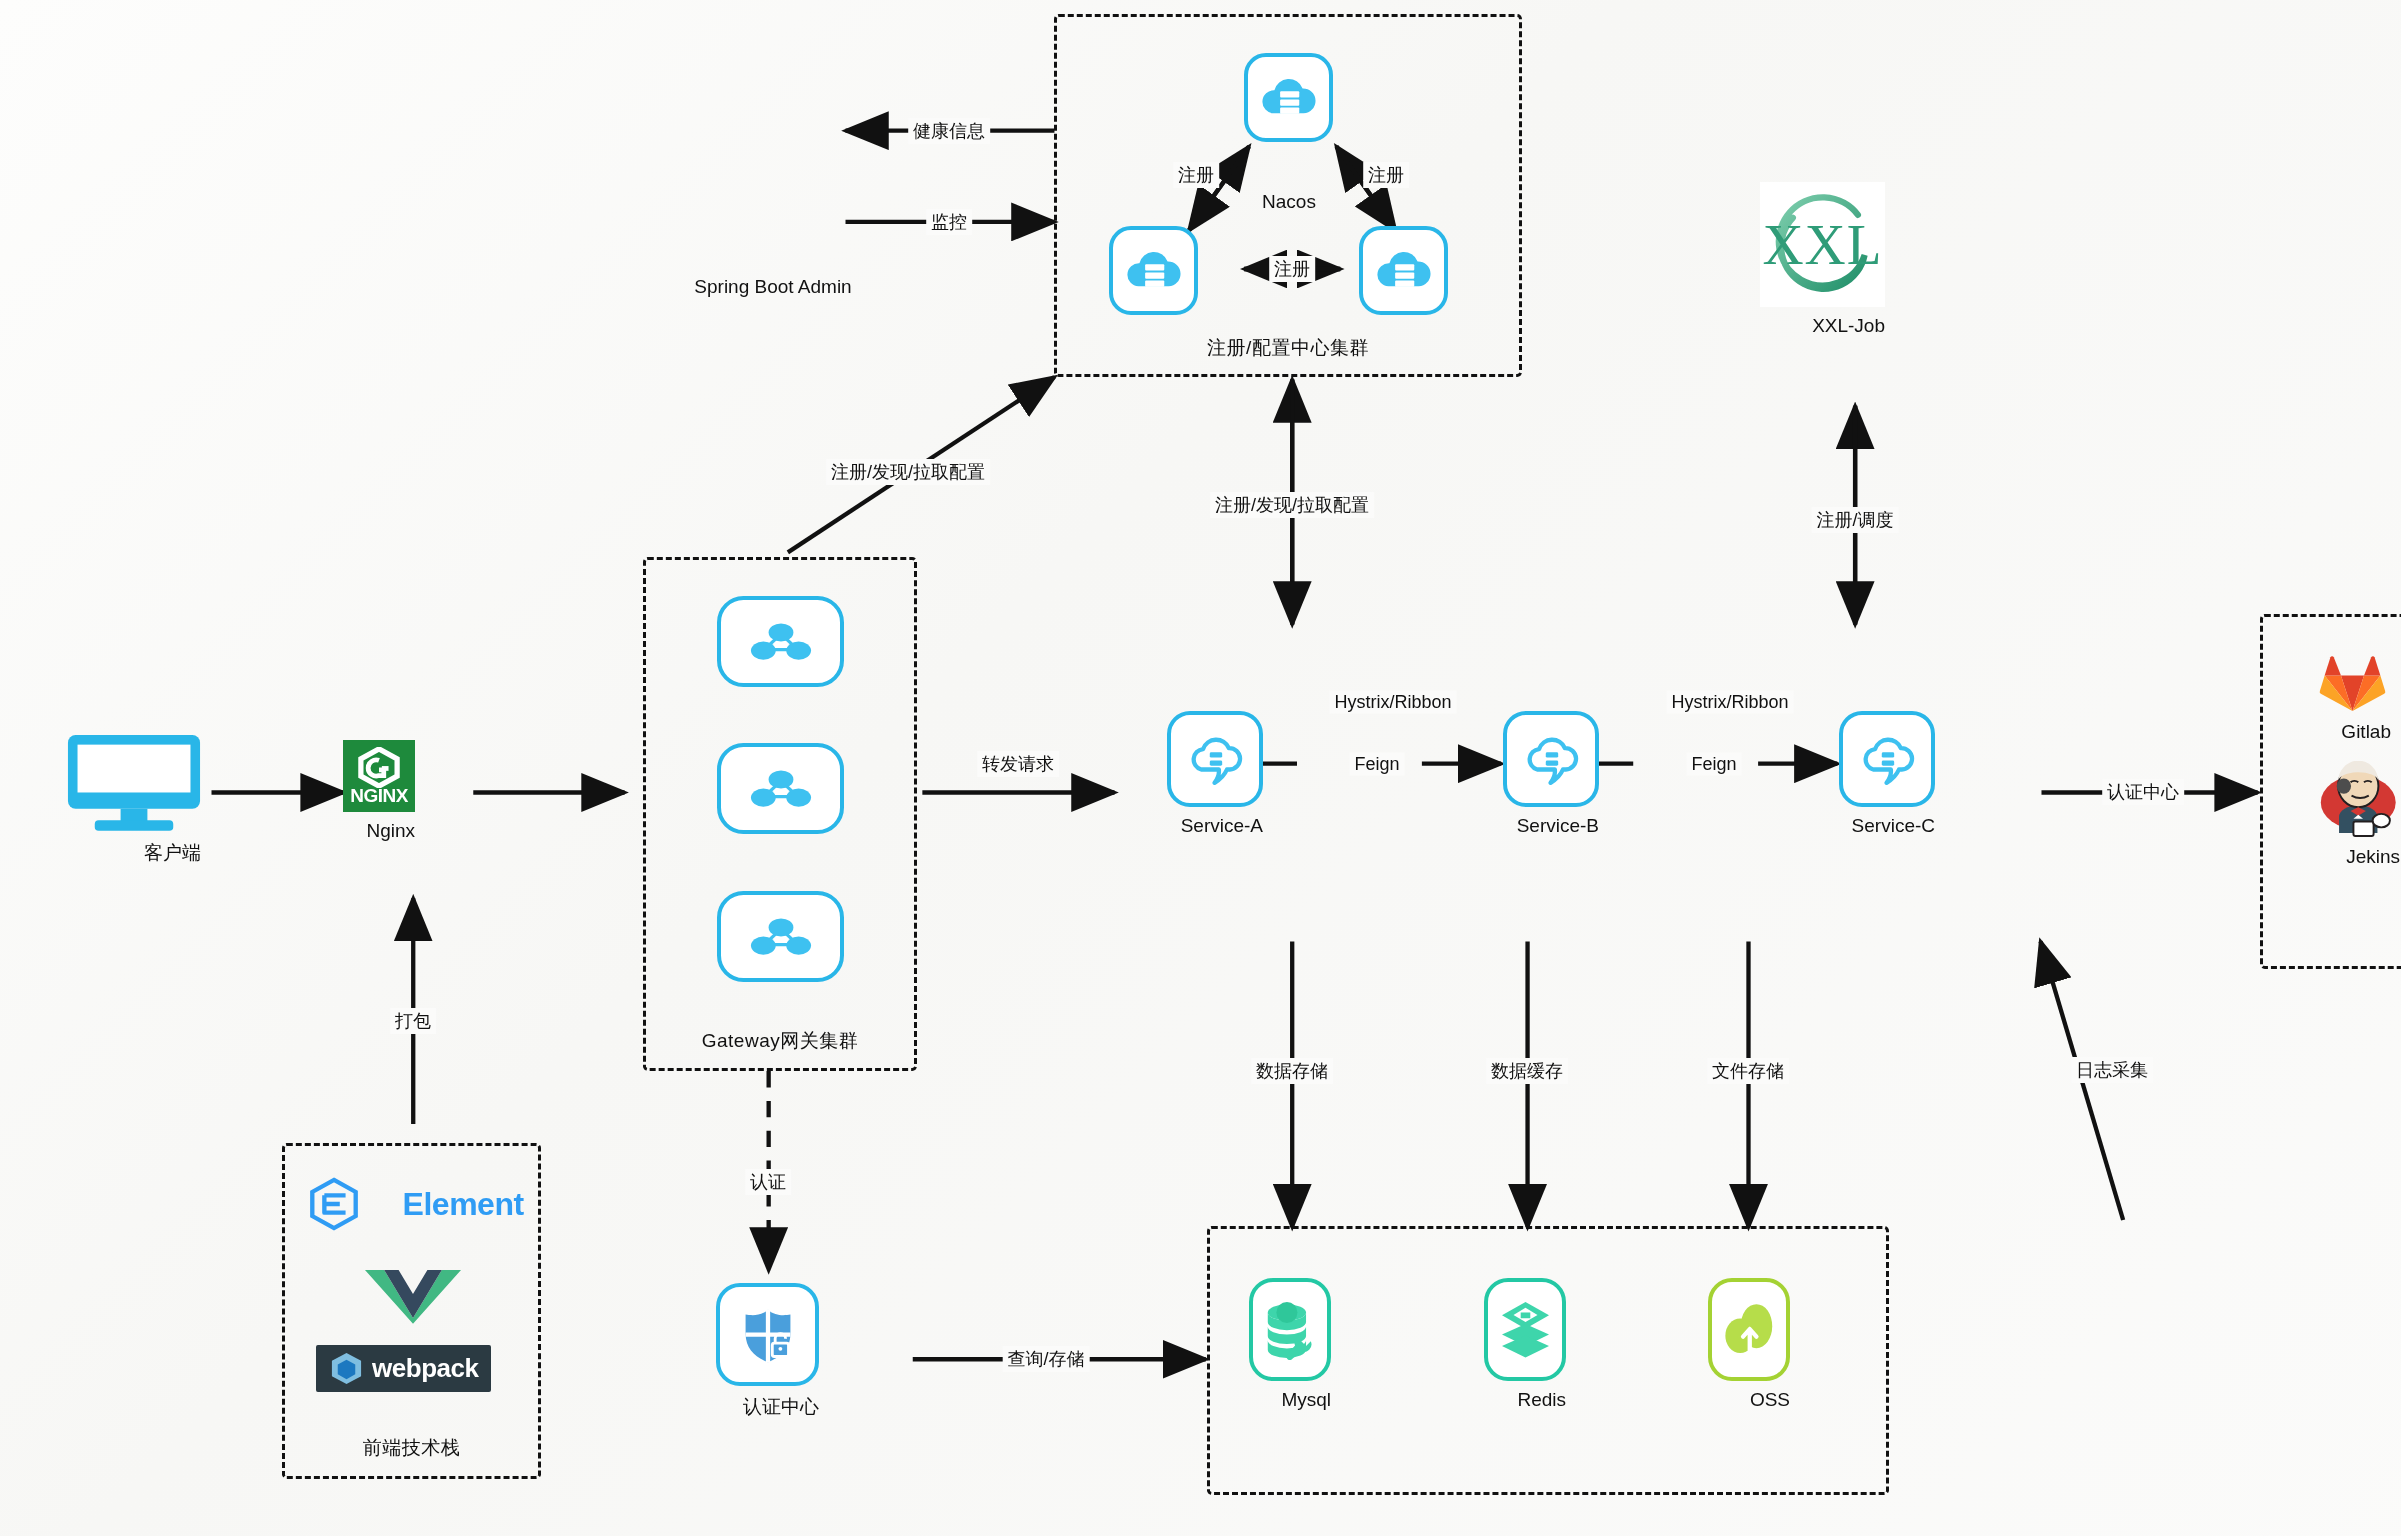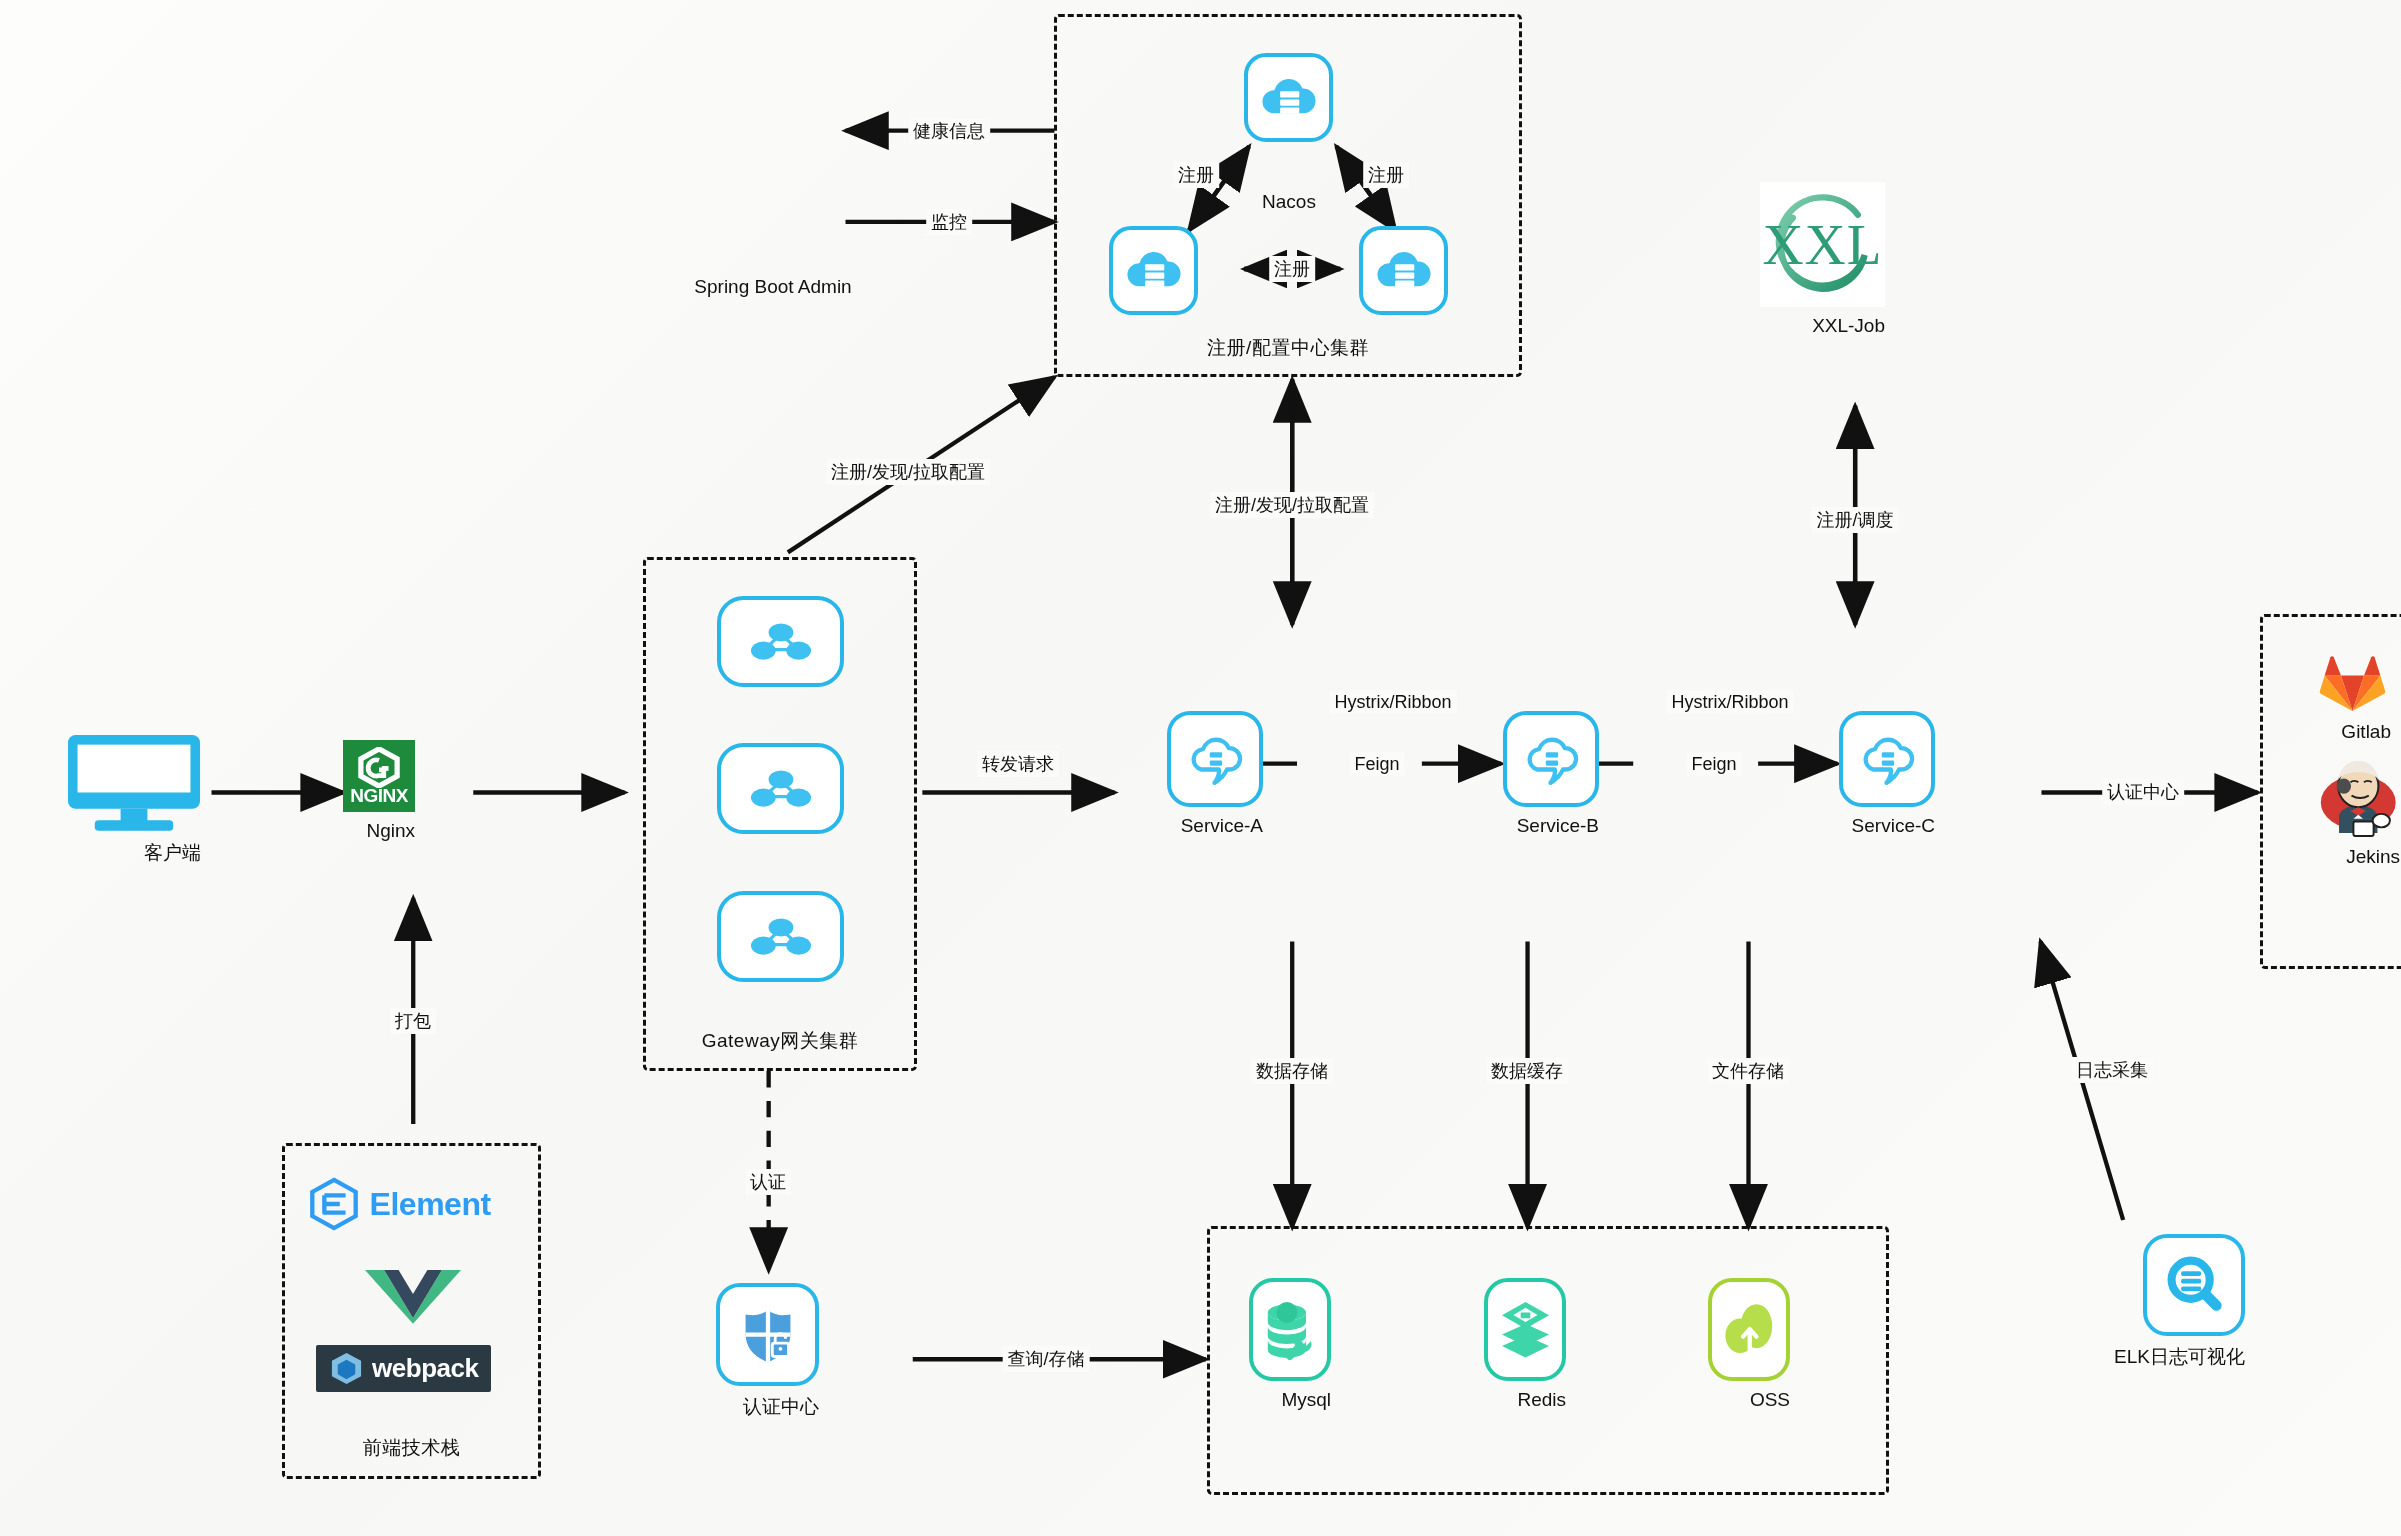--- a/index.html
+++ b/index.html
@@ -41,21 +41,21 @@
           background:#fbfbfa;padding:1px 4.8px;transform:translate(-50%,-50%);}
   .plain-label{position:absolute;font-size:19px;color:#111;white-space:nowrap;transform:translate(-50%,-50%);}
 
   
   .nginx-box{width:72px;height:72px;background:#1e8a3c;display:flex;flex-direction:column;
              align-items:center;justify-content:center;}
   .nginx-word{color:#fff;font-size:19px;font-weight:bold;letter-spacing:-0.5px;line-height:1;margin-top:-1.9px;}
 
   
   .element-row{display:flex;align-items:center;gap:8.6px;}
-  .element-word{color:#2f9cf4;font-size:32px;font-weight:bold;letter-spacing:-0.5px;}
+  .element-word{color:#2f9cf4;font-size:32px;font-weight:bold;letter-spacing:-0.5px;margin-left:33px;}
   .webpack-banner{background:#2b3a42;padding:5.8px 12.5px;display:flex;align-items:center;gap:8.6px;border-radius:1.9px;}
   .webpack-word{color:#fff;font-size:26px;font-weight:bold;letter-spacing:-0.5px;}
 
   
   .xxl-box{width:125px;height:125px;background:#fff;display:flex;align-items:center;justify-content:center;}
   .xxl-word{position:absolute;font-family:"Liberation Serif","DejaVu Serif",serif;
             font-size:57px;color:#2f9c78;letter-spacing:1px;}
 </style>
 </head>
 <body>
@@ -427,29 +427,15 @@
       <path d="M100,44 a10,7 0 0 1 16,0" fill="none" stroke="#231f20" stroke-width="4"></path>
       <path d="M74,72 q18,10 36,0" fill="none" stroke="#231f20" stroke-width="4"></path>
       <path d="M72,104 l16,-8 l16,8 l-16,10 Z" fill="#d33833"></path>
       <path d="M88,112 l-10,8 h20 Z" fill="#fff"></path>
       <rect x="78" y="126" width="42" height="30" rx="4" fill="#fff" stroke="#231f20" stroke-width="4"></rect>
       <ellipse cx="136" cy="124" rx="18" ry="14" fill="#fff" stroke="#231f20" stroke-width="4"></ellipse>
     </svg>
     <div class="caption">Jekins</div>
   </div>
 
-  <div class="tile" style="left:2114px;top:1234px;">
-    <div class="card" style="width:102px;height:102px;border-radius:24px;">
-      <svg width="62" height="62" viewBox="0 0 130 130">
-        <circle cx="58" cy="54" r="40" fill="none" stroke="#29b6e8" stroke-width="17"></circle>
-        <path d="M88,84 l24,24" stroke="#29b6e8" stroke-width="22" stroke-linecap="round"></path>
-        <g fill="#29b6e8">
-          <rect x="38" y="36" width="42" height="10" rx="4"></rect>
-          <rect x="38" y="52" width="42" height="10" rx="4"></rect>
-          <rect x="38" y="68" width="42" height="10" rx="4"></rect>
-        </g>
-      </svg>
-    </div>
-    <div class="caption">ELK日志可视化</div>
-  </div>
 
 </div>
 
 
 </body></html>

